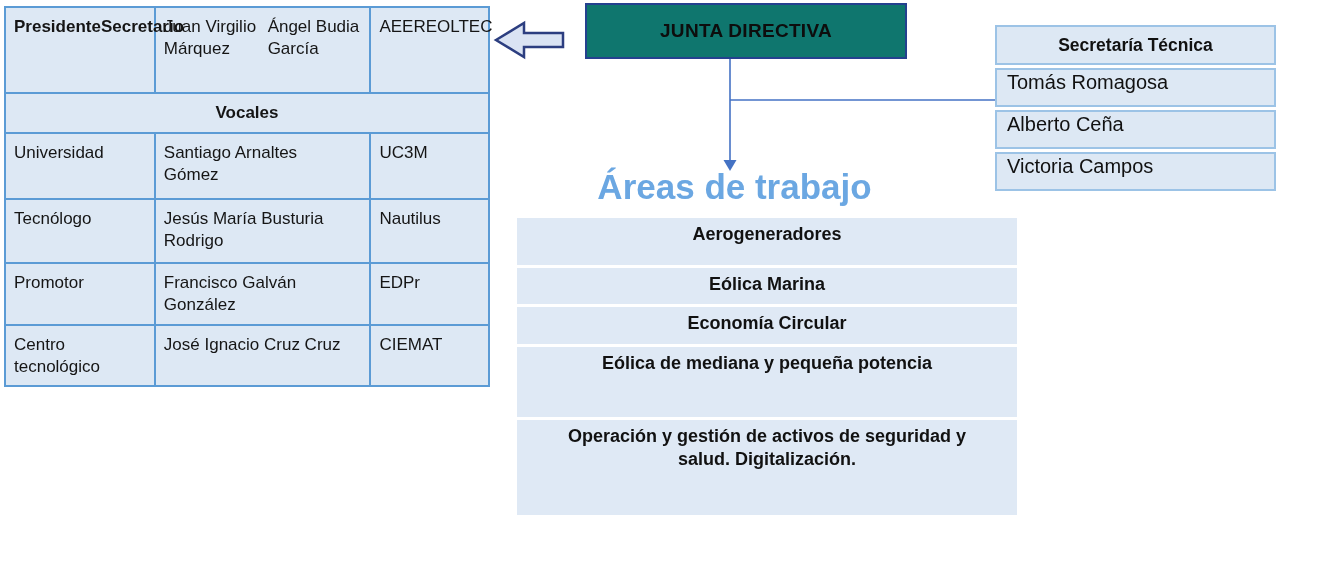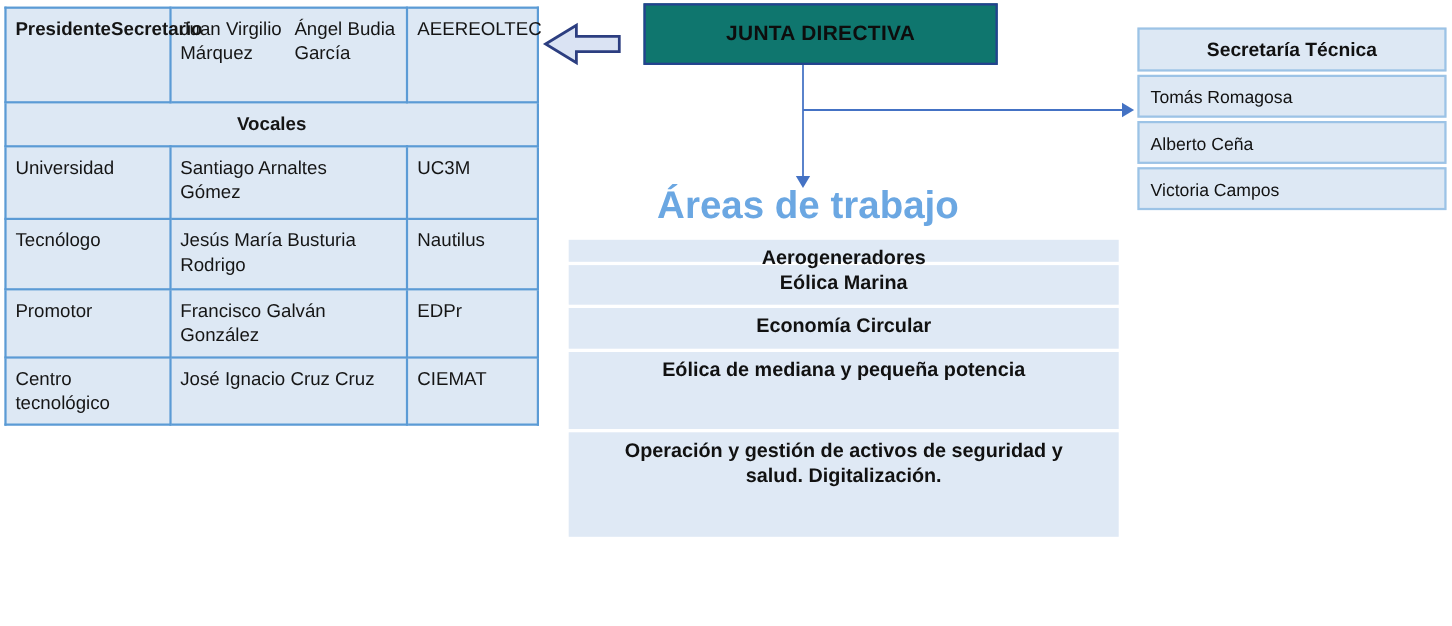--- a/index.html
+++ b/index.html
@@ -51,37 +51,37 @@
   .areas-title {
     position: absolute; left: 512px; top: 167px; width: 445px;
     text-align: center; font-size: 35px; font-weight: bold; color: #6ba7e2;
   }
   .areas-list { position: absolute; left: 517px; top: 218px; width: 500px; }
   .area-row {
     background: #dfe9f5; color: #111; font-weight: bold; font-size: 18px;
     text-align: center; margin-bottom: 3px; padding-top: 5px; line-height: 1.3;
     white-space: pre-line;
   }
-  .h35 { height: 20px; }
+  .h35 { height: 47px; }
   .h36 { height: 36px; }
   .h37 { height: 37px; }
   .h70 { height: 70px; }
   .h95 { height: 95px; }
   .h64 { height: 64px; margin-bottom: 0; }
 
   
-  .sec-table { position: absolute; left: 1034px; top: 25px; width: 281px; }
+  .sec-table { position: absolute; left: 995px; top: 25px; width: 281px; }
   .sec-header {
     height: 40px; background: #dde8f4; border: 2px solid #9cc3e6;
     text-align: center; font-weight: bold; font-size: 17.5px; color: #111;
     display: flex; align-items: center; justify-content: center;
   }
   .sec-row {
     height: 39px; background: #dde8f4; border: 2px solid #9cc3e6;
-    margin-top: 3px; padding: 11px 10px; font-size: 16px; color: #111;
+    margin-top: 3px; padding: 1px 10px; font-size: 20px; color: #111;
   }
 </style>
 </head>
 <body>
 
 <div class="canvas">
 
   <table class="board">
     <tbody>
         <tr class="officers">

